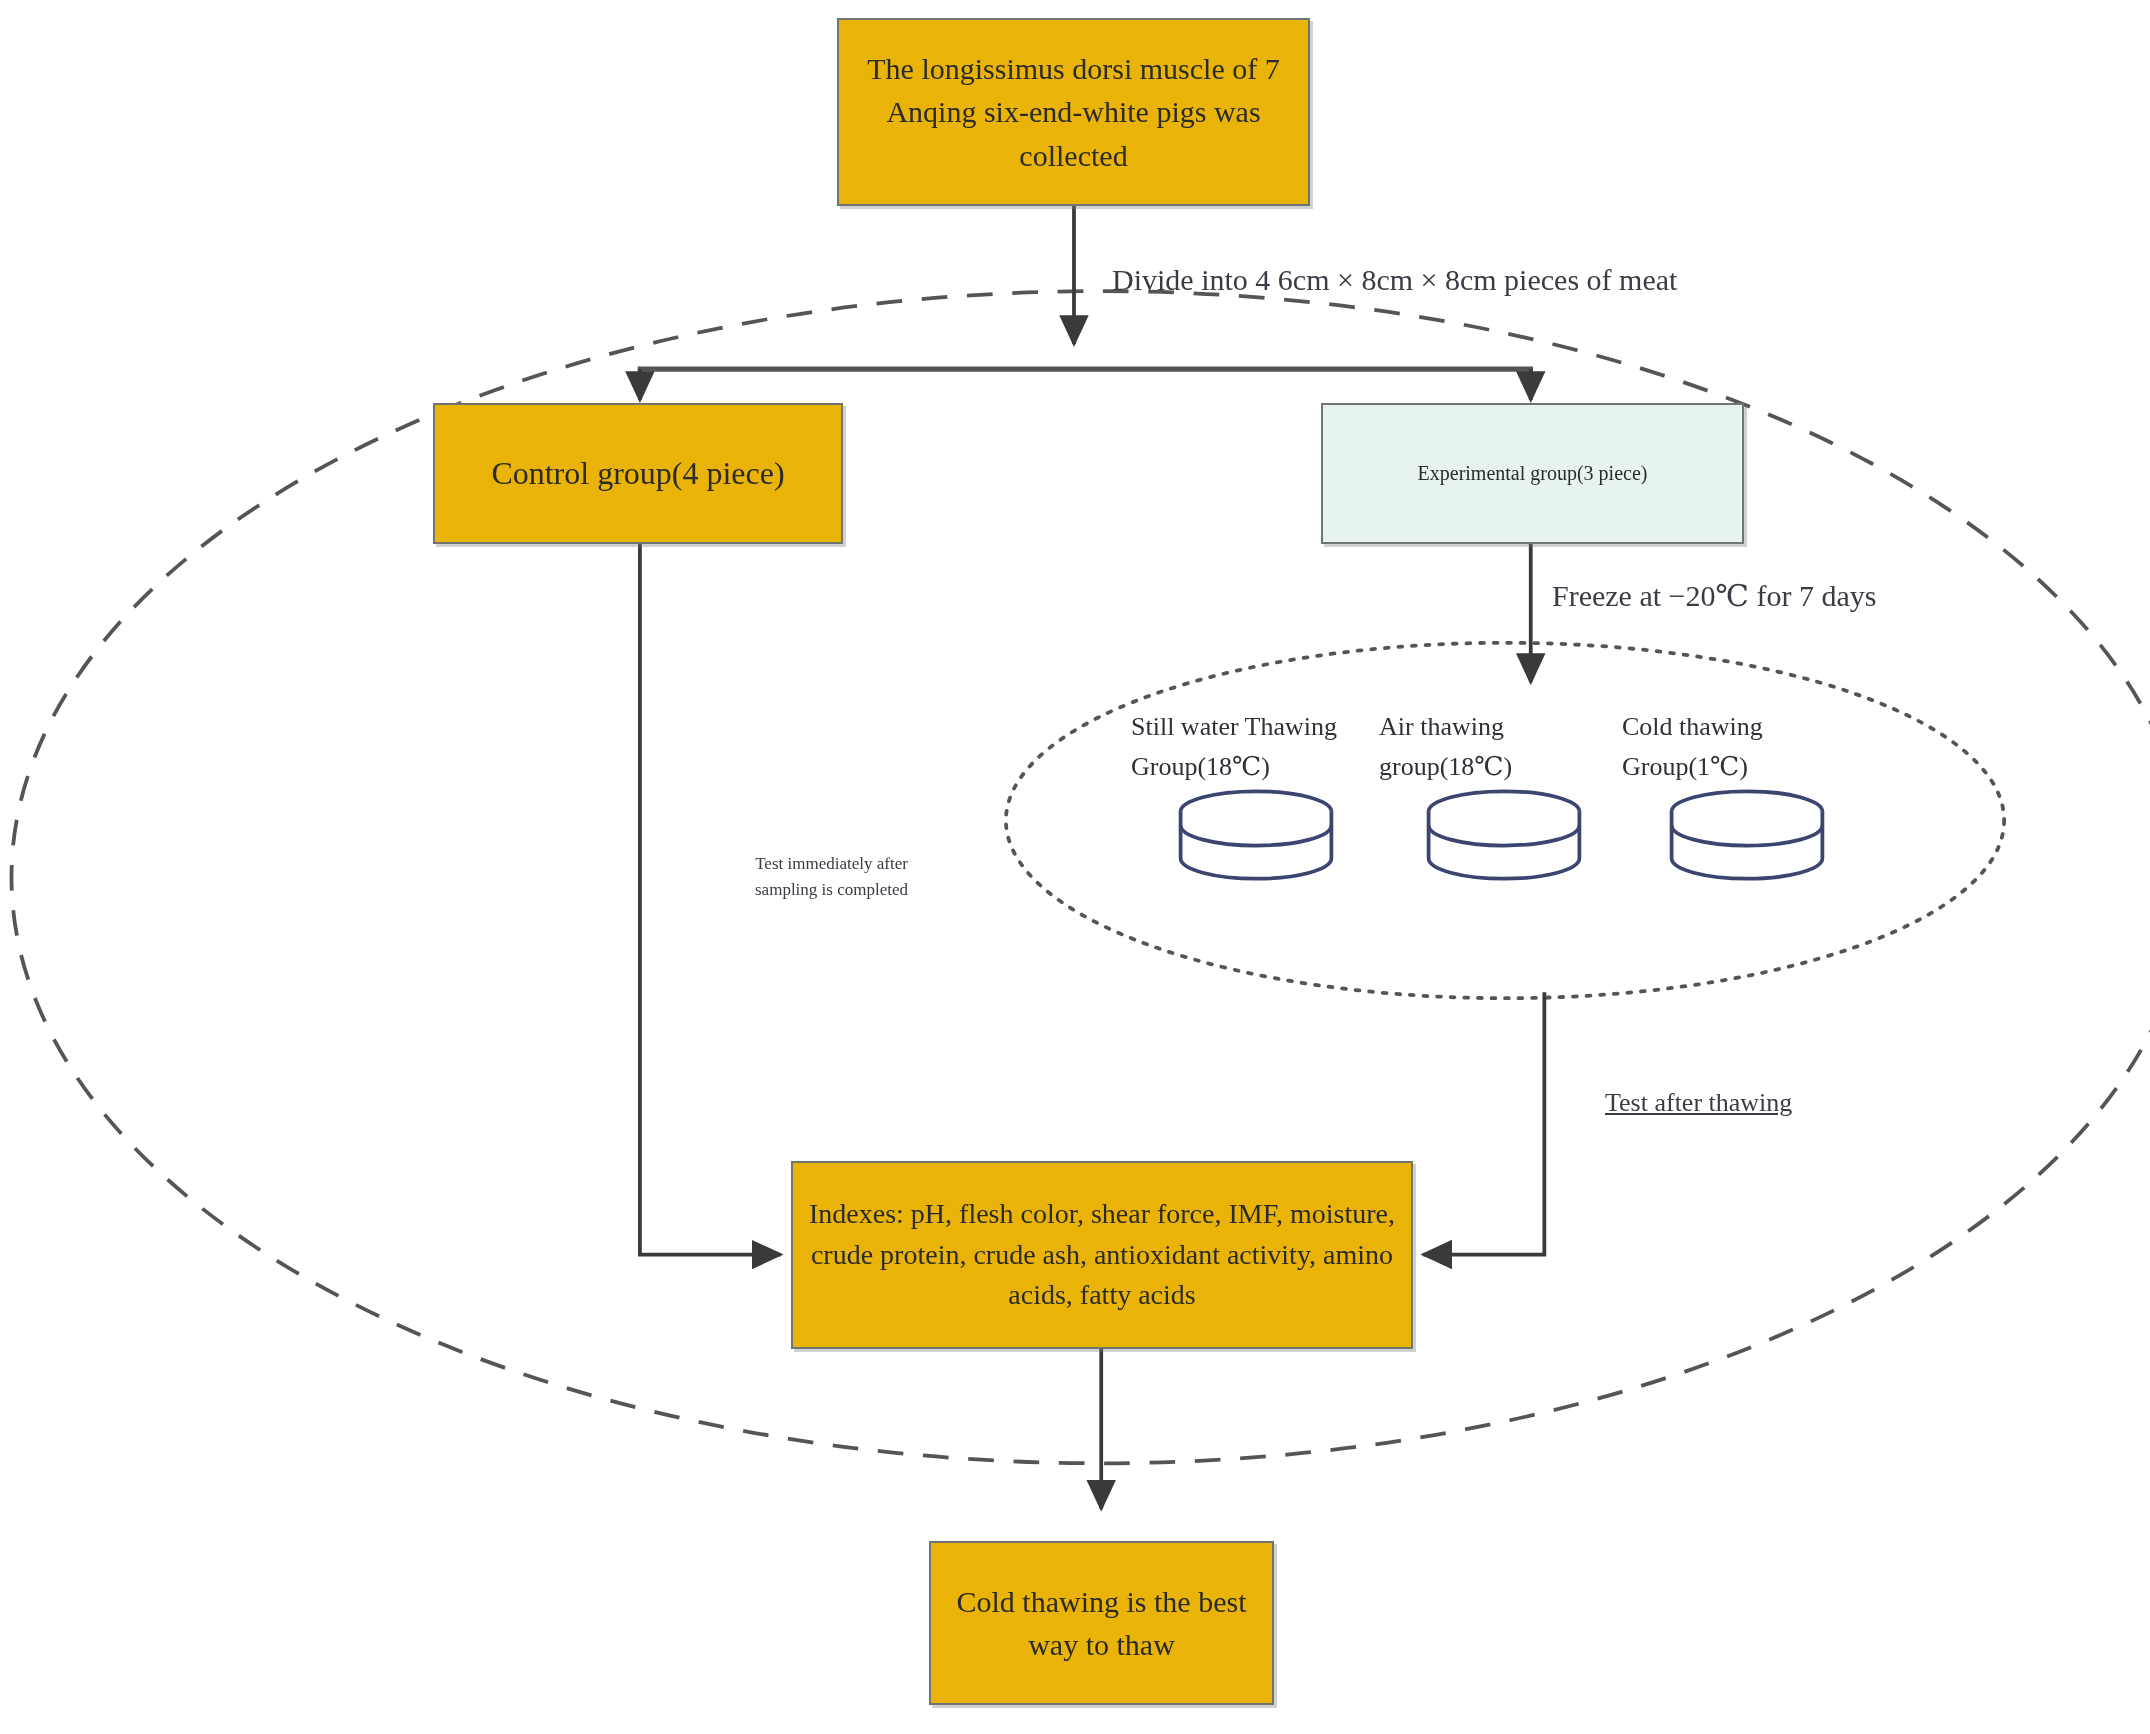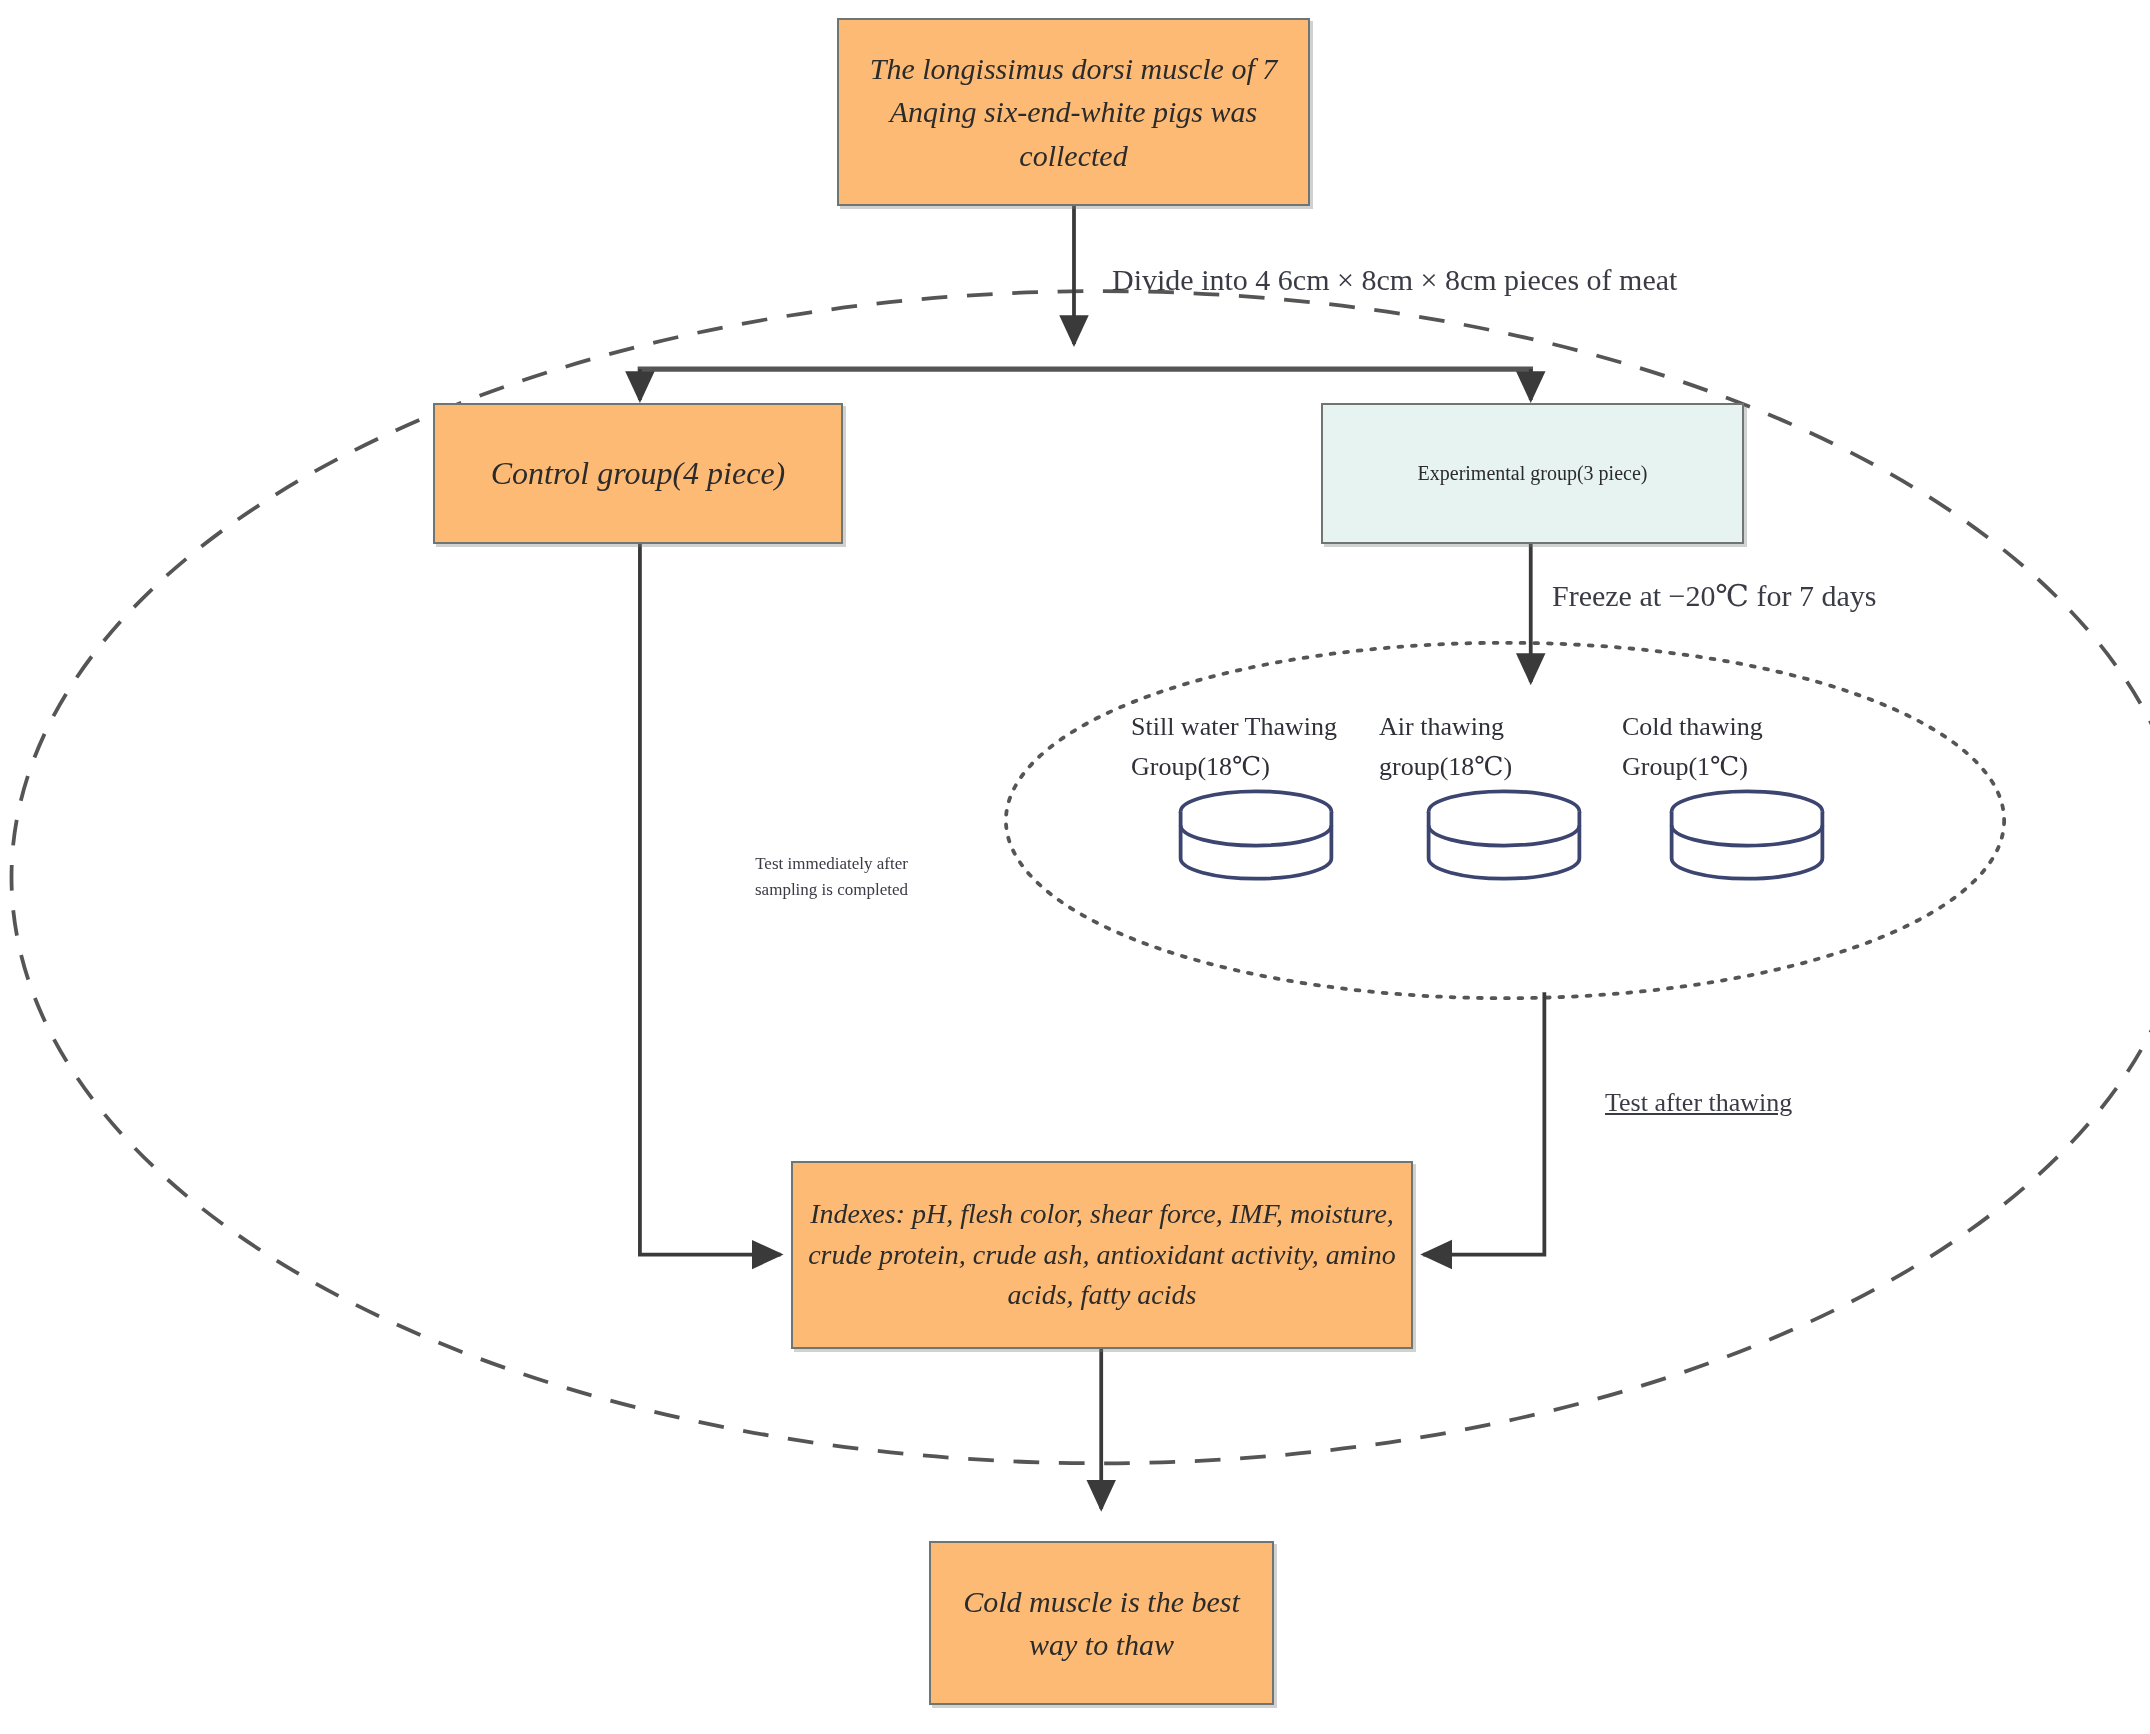--- a/index.html
+++ b/index.html
@@ -13,21 +13,21 @@
 
   .node{
     position:absolute;box-sizing:border-box;
     display:flex;align-items:center;justify-content:center;text-align:center;
     border:2.3px solid #6f7573;
     box-shadow:3px 3px 0 rgba(120,126,124,.35);
     line-height:1.45;
     padding:4.5px 10.6px;
   }
   .node .txt{display:block;width:100%;}
-  .teal{background:#fdba74;font-style:italic;}
+  .teal{background:#eab308;}
   .mint{background:#E7F3F0;}
 
   .flabel{
     position:absolute;
     color:#3b3b46;
     line-height:1.5;
     text-align:center;
     white-space:pre-line;
   }
 
@@ -92,21 +92,21 @@
 
   <div class="node mint" id="box-experimental">
     <span class="txt">Experimental group(3 piece)</span>
   </div>
 
   <div class="node teal" id="box-indexes">
     <span class="txt">Indexes: pH, flesh color, shear force, IMF, moisture, crude protein, crude ash, antioxidant activity, amino acids, fatty acids</span>
   </div>
 
   <div class="node teal" id="box-conclusion">
-    <span class="txt">Cold muscle is the best way to thaw</span>
+    <span class="txt">Cold thawing is the best way to thaw</span>
   </div>
 
   <div class="flabel" id="label-divide">Divide into 4 6cm × 8cm × 8cm pieces of meat</div>
   <div class="flabel" id="label-freeze">Freeze at −20℃ for 7 days</div>
   <div class="flabel" id="label-test-immediate">Test immediately after
 sampling is completed</div>
   <div class="flabel" id="label-test-after">Test after thawing</div>
 
   <div class="thaw-group" id="thaw-0">
     <div class="cap">Still water Thawing

